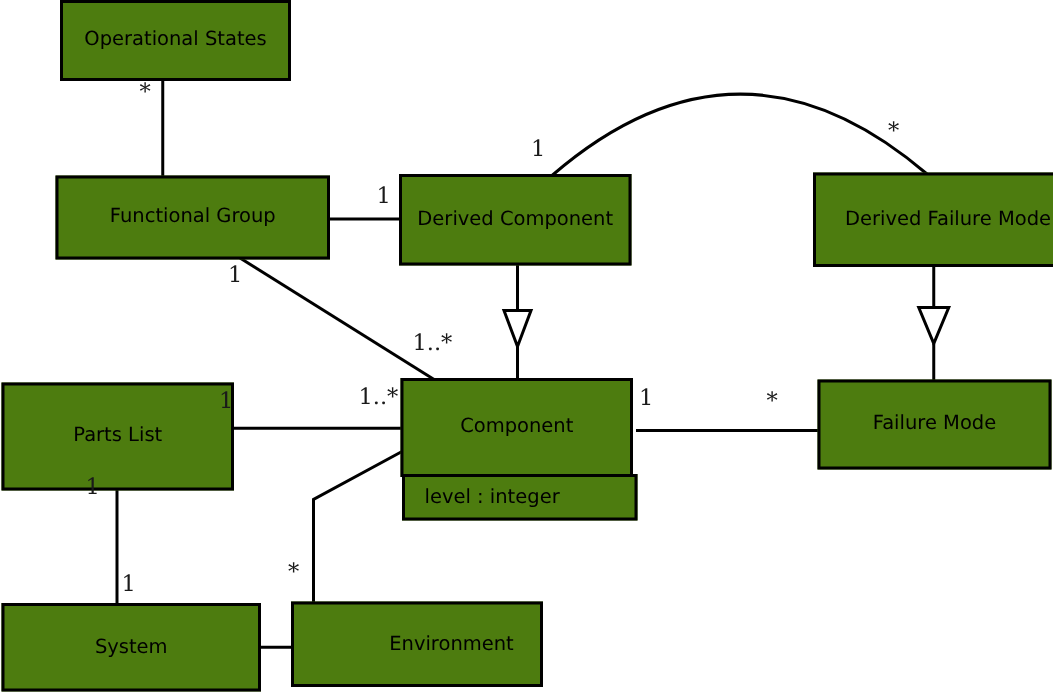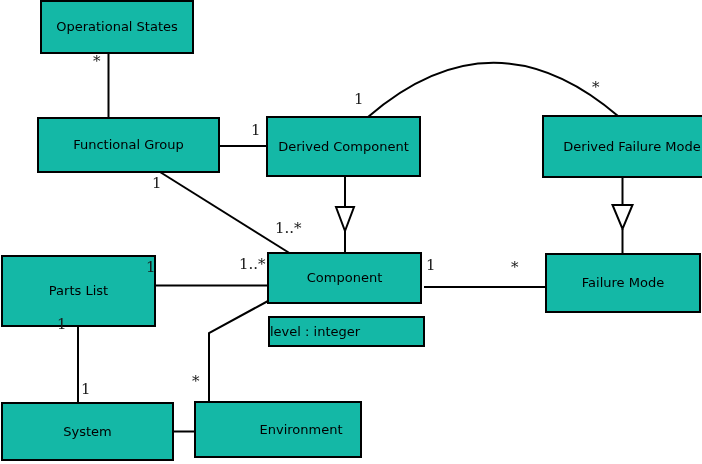--- a/index.html
+++ b/index.html
@@ -2,31 +2,31 @@
 <html><head>
 <meta charset="utf-8">
 <style>
   html,body { margin:0; padding:0; background:#ffffff; }
   .canvas {
     position:relative; width:702px; height:464px; background:#ffffff;
     font-family:"DejaVu Sans", sans-serif; color:#000; overflow:hidden;
   }
   svg.wires { position:absolute; left:0; top:0; z-index:0; }
   .uml-box {
-    position:absolute; box-sizing:border-box; background:#14b8a6;
+    position:absolute; box-sizing:border-box; background:#4d7c0f;
     border:2px solid #000; display:flex; align-items:center; justify-content:center;
     font-size:13px; line-height:1.2; z-index:2; white-space:nowrap;
   }
-  .attr-box { justify-content:flex-start; font-size:13px; }
+  .attr-box { justify-content:flex-start; padding-left:13px; font-size:13px; }
   .b-os   { left:40px;  top:0px;   width:154px; height:54px; }
   .b-fg   { left:37px;  top:117px; width:183px; height:56px; }
   .b-dc   { left:266px; top:116px; width:155px; height:61px; }
   .b-dfm  { left:542px; top:115px; width:180px; height:63px; }
   .b-pl   { left:1px;   top:255px; width:155px; height:72px; }
-  .b-comp { left:267px; top:252px; width:155px; height:52px; }
+  .b-comp { left:267px; top:252px; width:155px; height:66px; }
   .b-attr { left:268px; top:316px; width:157px; height:31px; }
   .b-fm   { left:545px; top:253px; width:156px; height:60px; }
   .b-sys  { left:1px;   top:402px; width:173px; height:59px; }
   .b-env  { left:194px; top:401px; width:168px; height:57px;padding-left:46px; }
   .mult {
     position:absolute; z-index:3; font-family:"DejaVu Serif", serif;
     font-size:15px; line-height:1; color:#1a1a1a;
   }
   .m-os-fg      { left:93px;  top:54px;  }
   .m-fg-dc      { left:251px; top:123px; }

